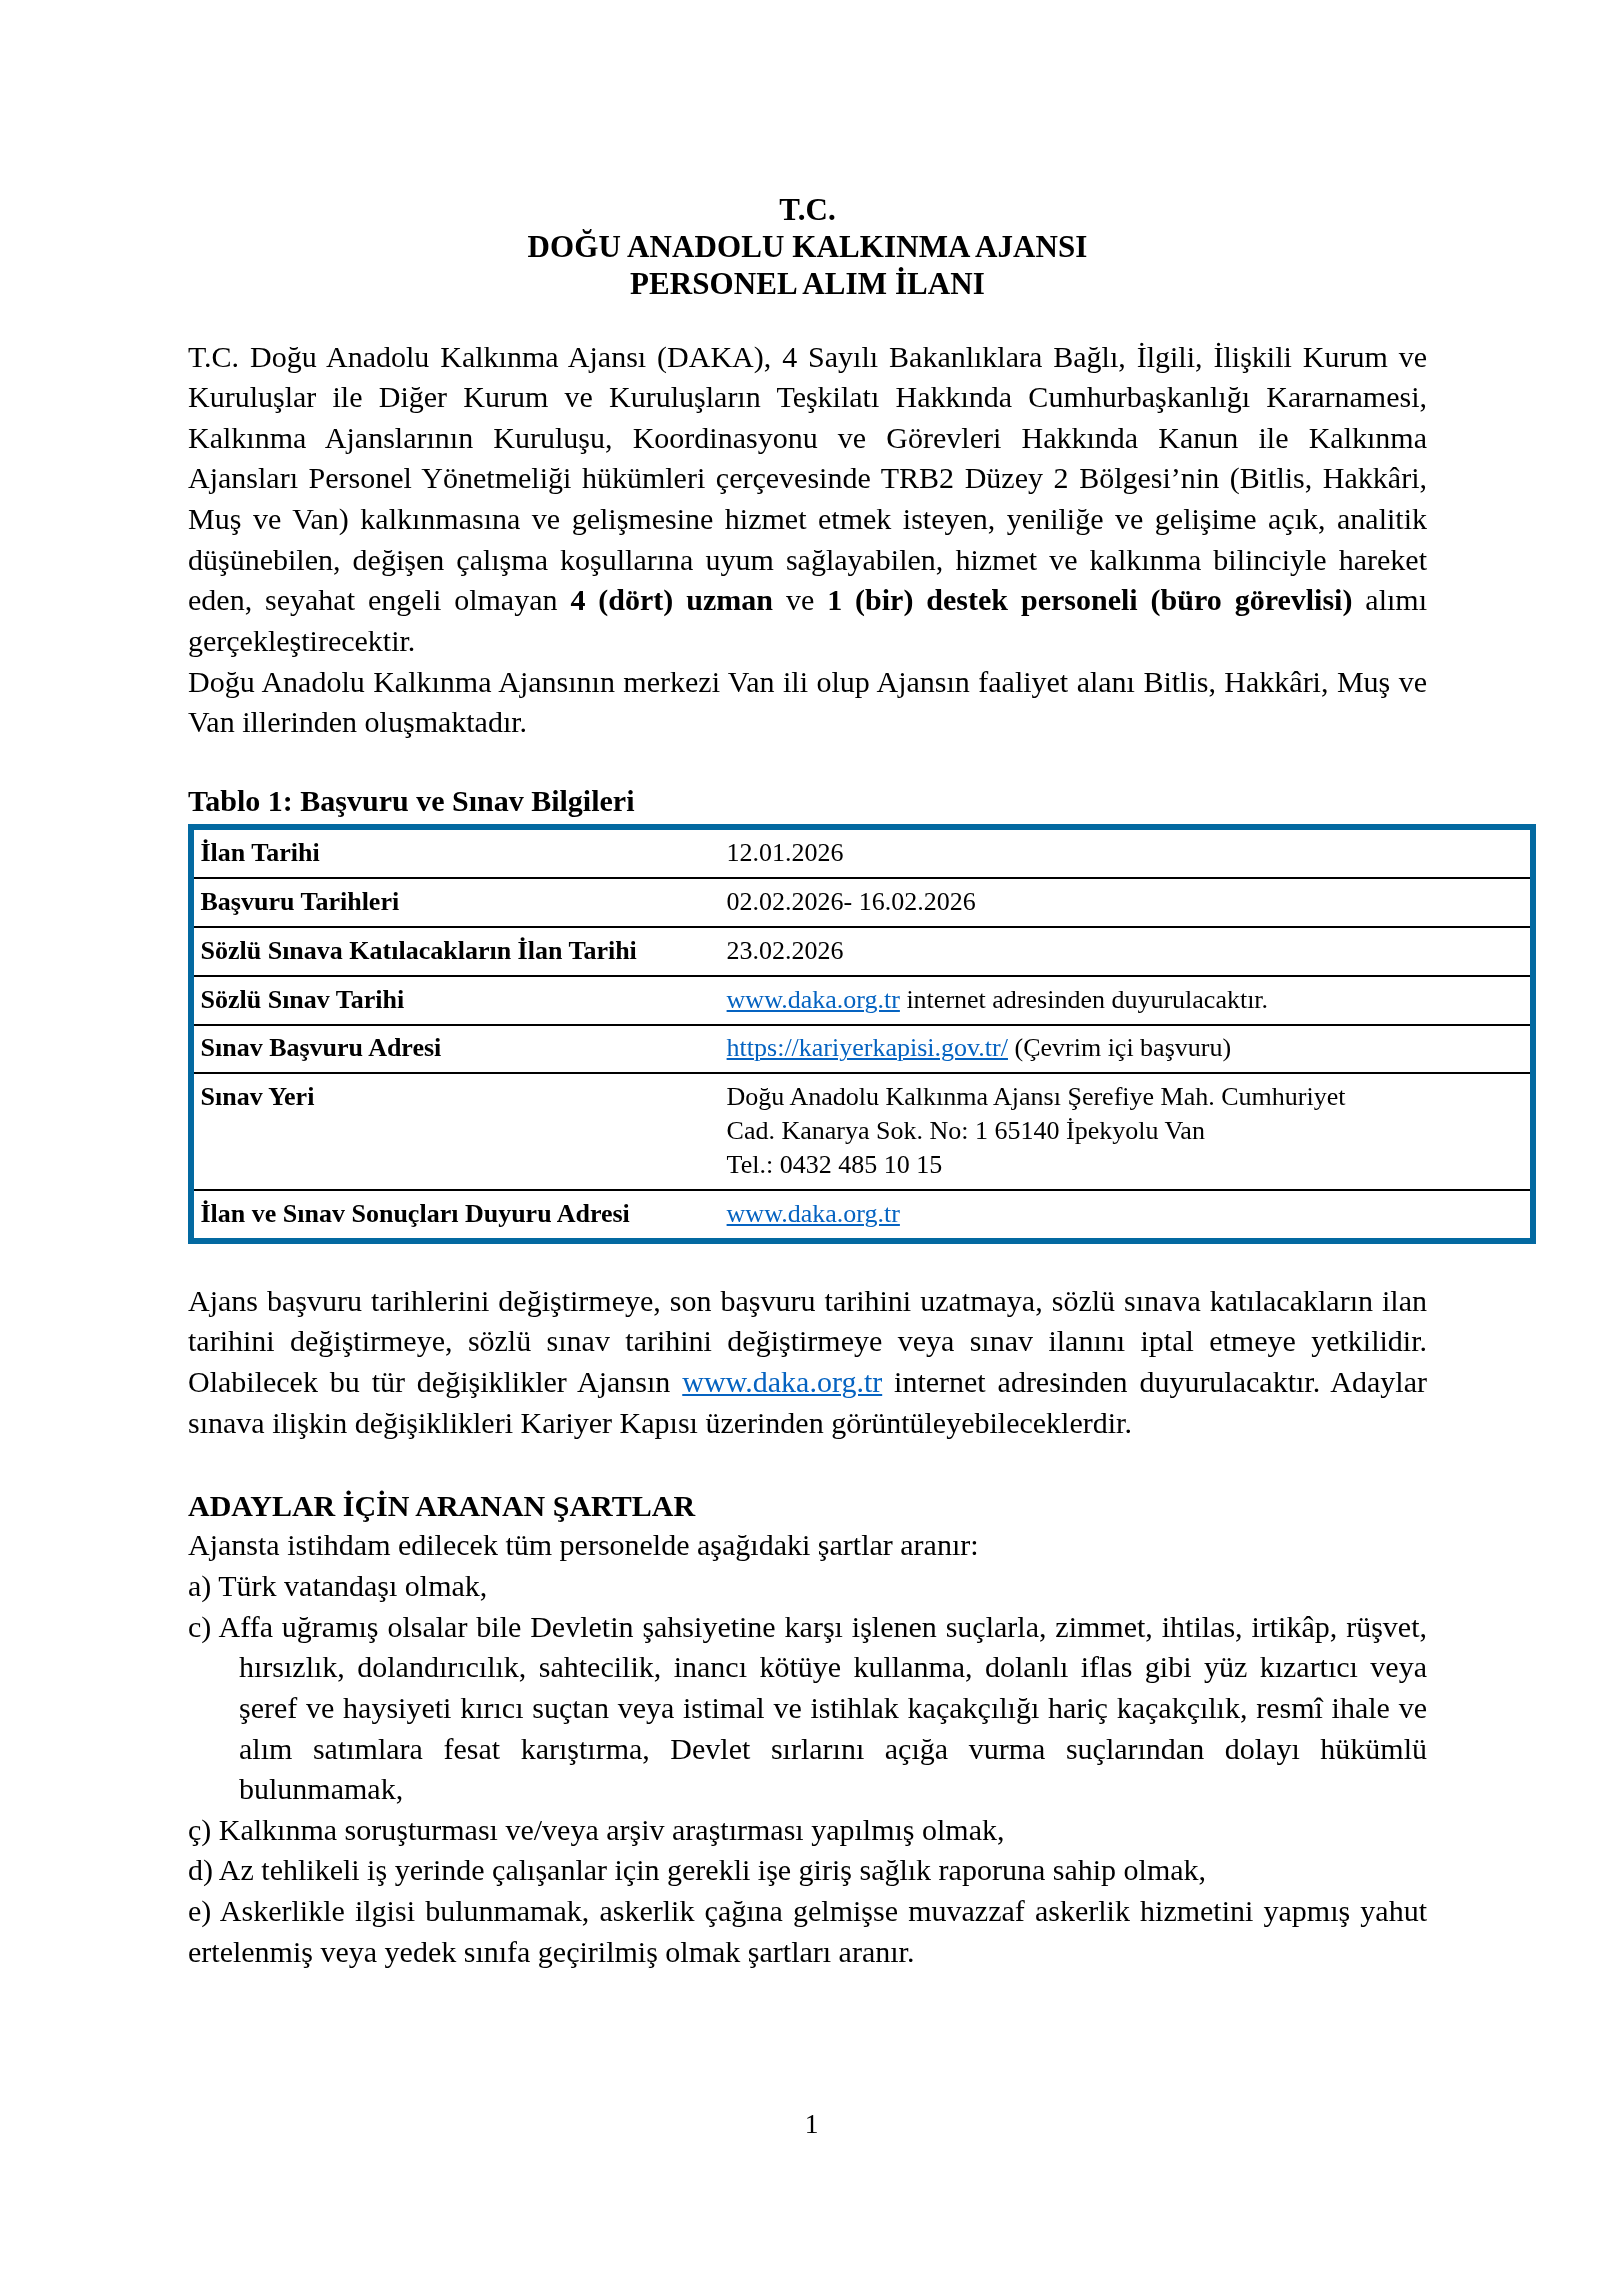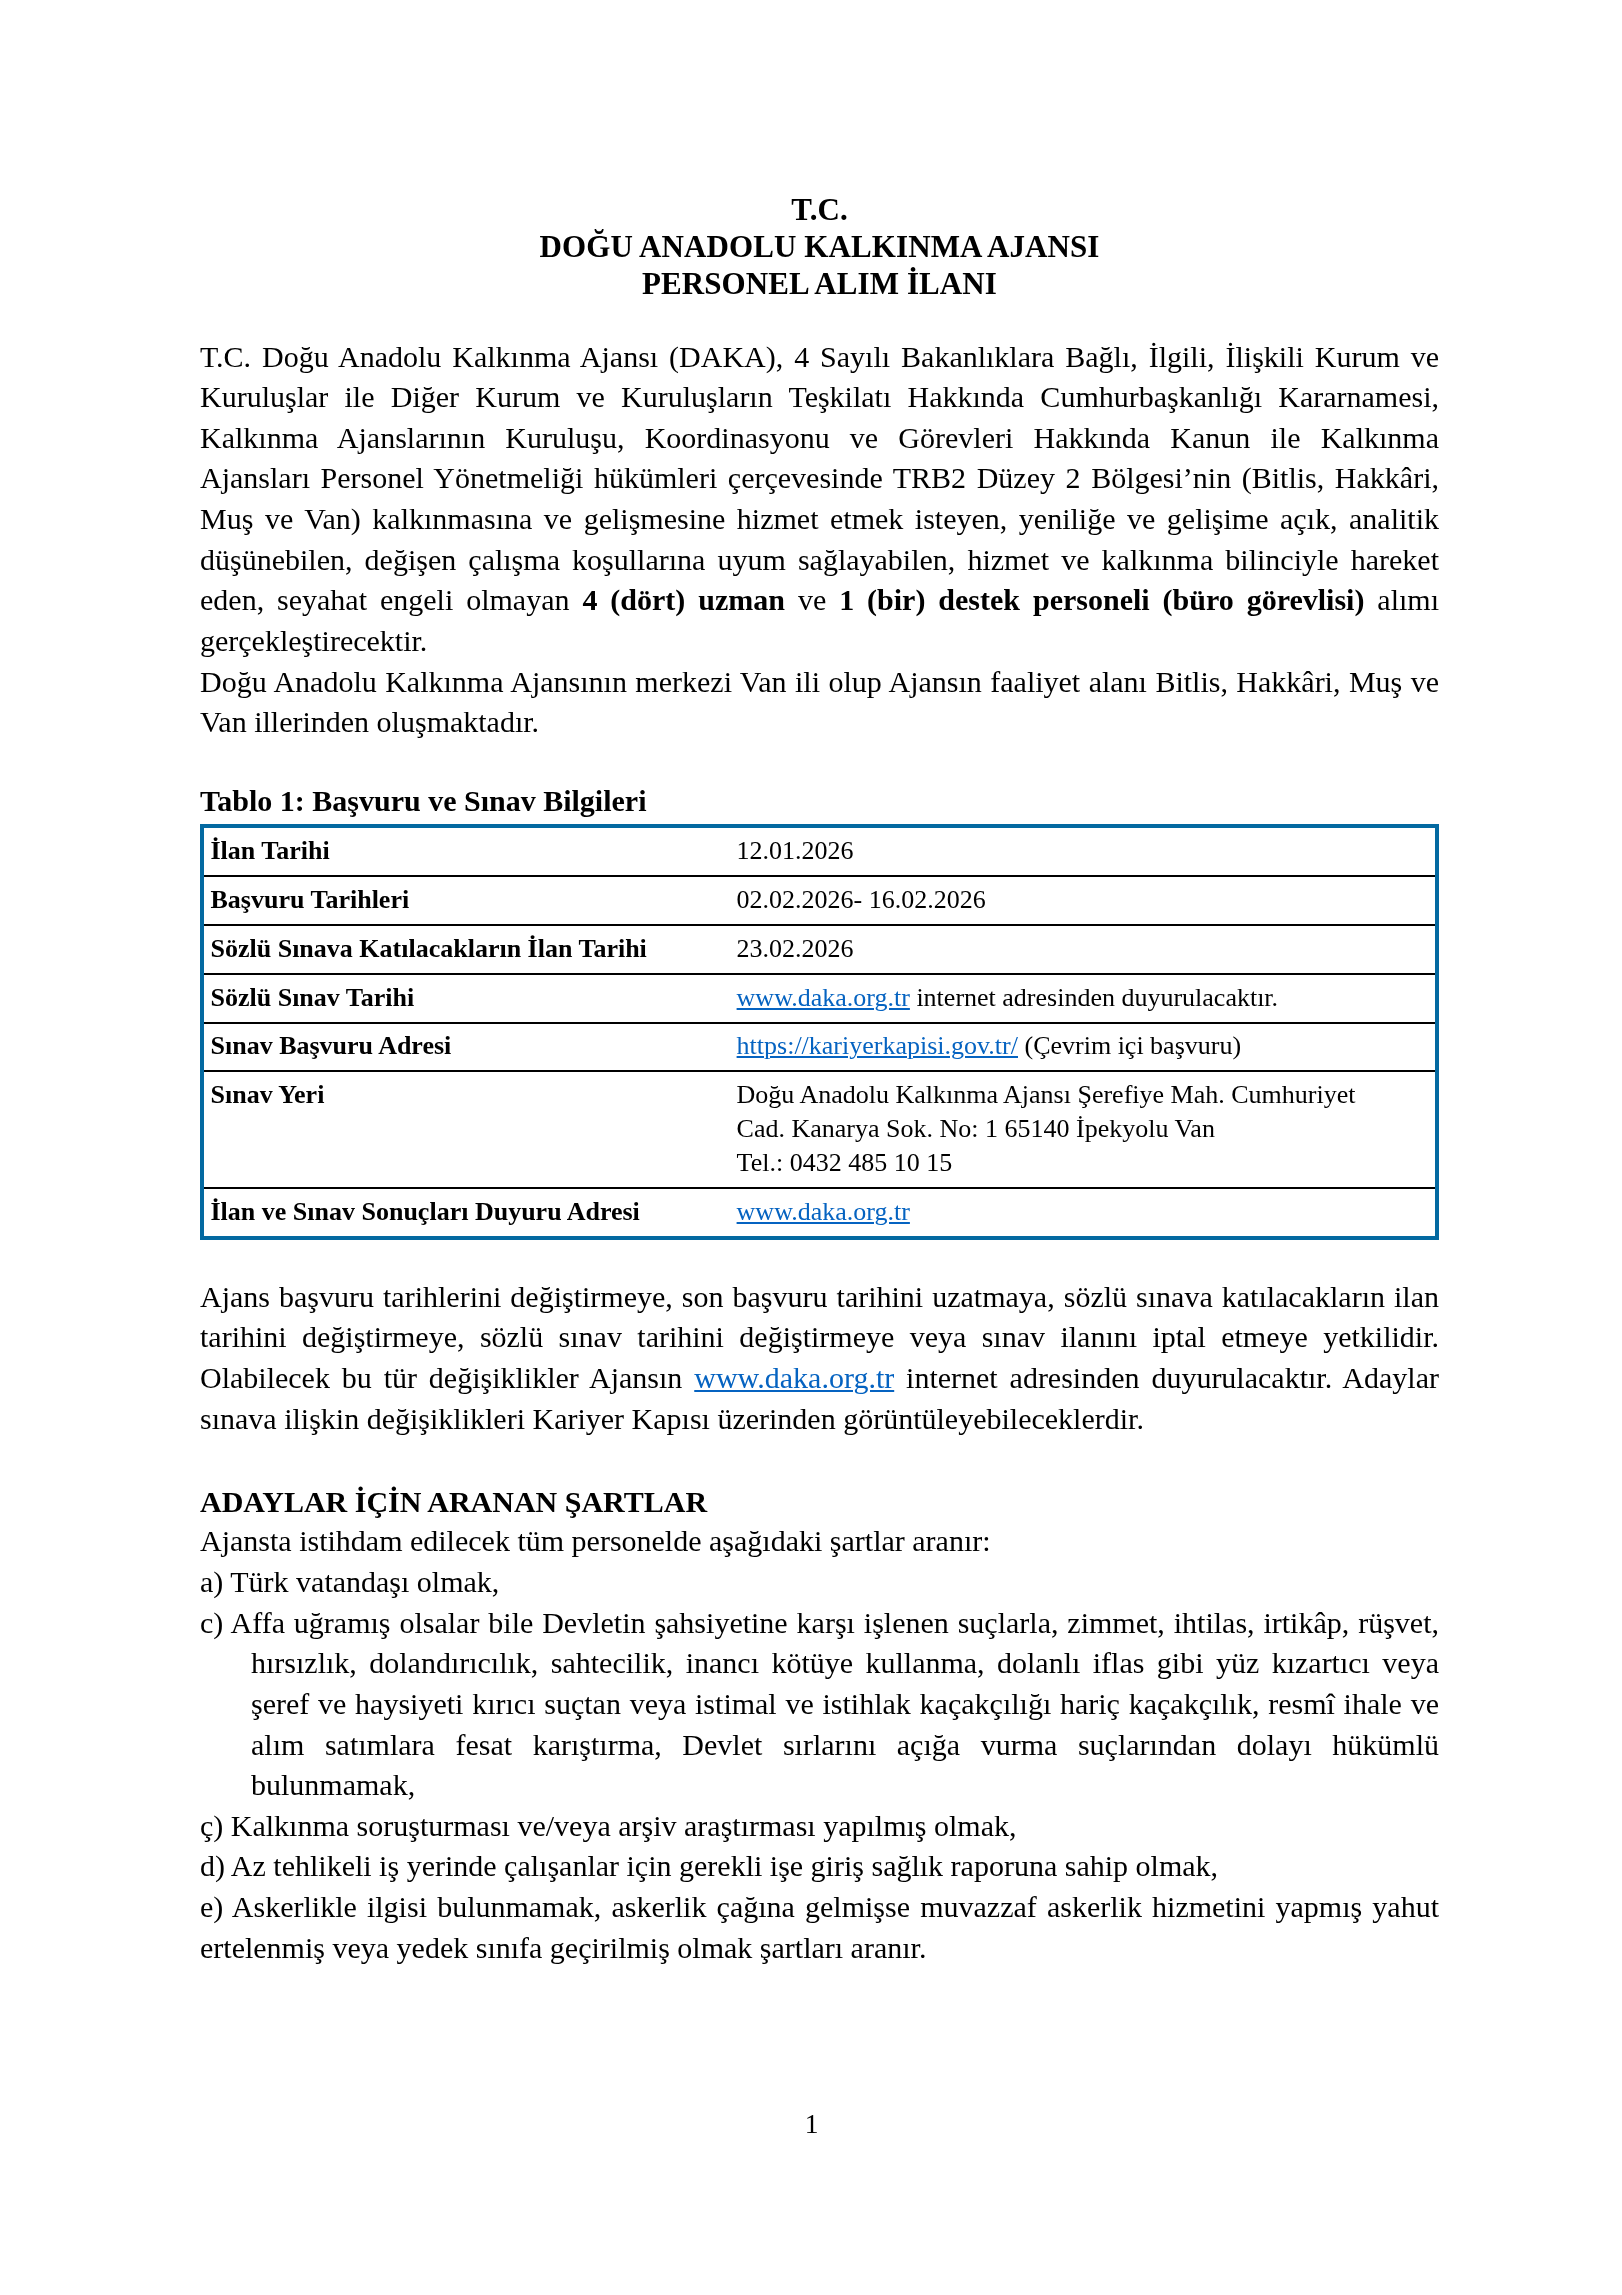--- a/index.html
+++ b/index.html
@@ -16,21 +16,21 @@
     position: relative;
     width: 1623px;
     height: 2295px;
     background: #ffffff;
     box-sizing: border-box;
     padding: 0;
     overflow: hidden;
   }
   .content {
     position: absolute;
-    left: 200px;
+    left: 188px;
     top: 0;
     width: 1239px;
   }
 
   
   .title-block {
     text-align: center;
     margin-top: 191px;
     font-weight: bold;
     font-size: 31px;
@@ -62,23 +62,23 @@
   
   .table-caption {
     font-weight: bold;
     font-size: 30px;
     line-height: 1.25;
     margin-top: 39px;
     margin-bottom: 4.6px;
   }
   table.info {
     border-collapse: collapse;
-    width: 1239px;
+    width: 1348px;
     table-layout: fixed;
-    border: 4px solid #0369a1;
+    border: 6px solid #0369a1;
   }
   table.info td {
     border-top: 2px solid #000000;
     border-bottom: 2px solid #000000;
     padding: 5.9px 2.6px 7.2px 6.5px;
     vertical-align: top;
     font-size: 26px;
     line-height: 1.30;
   }
   table.info tr:first-child td { border-top: none; }

